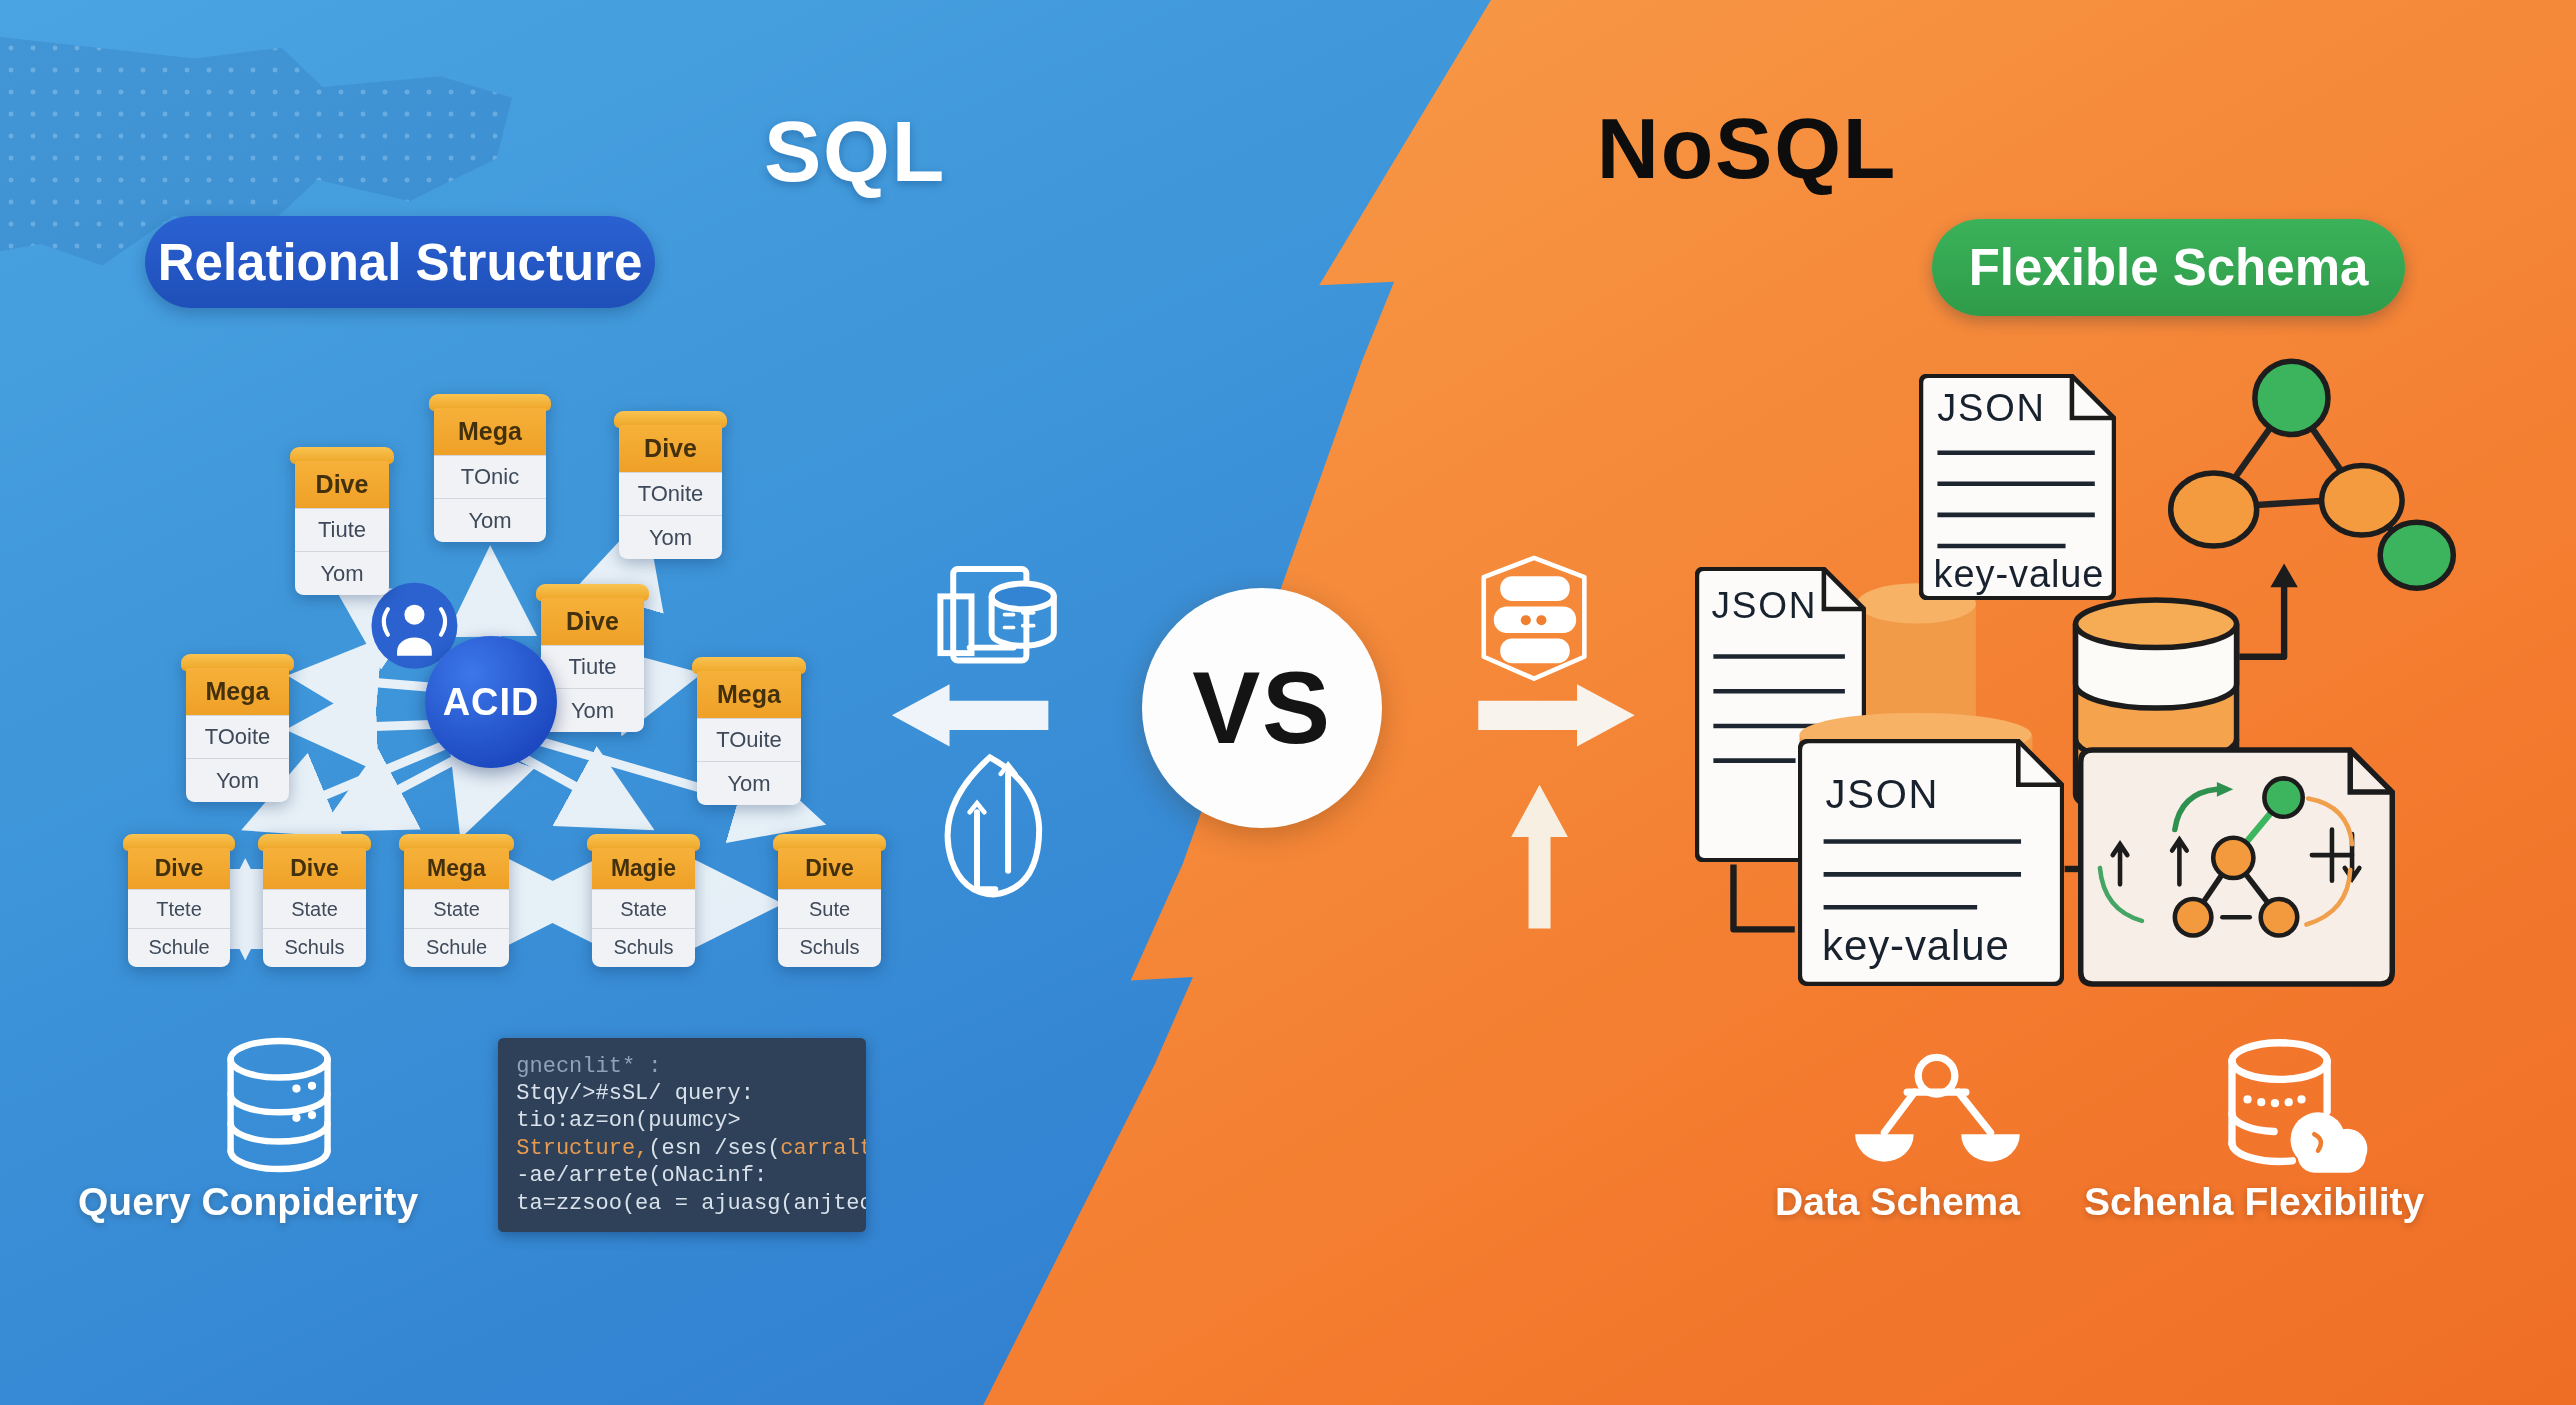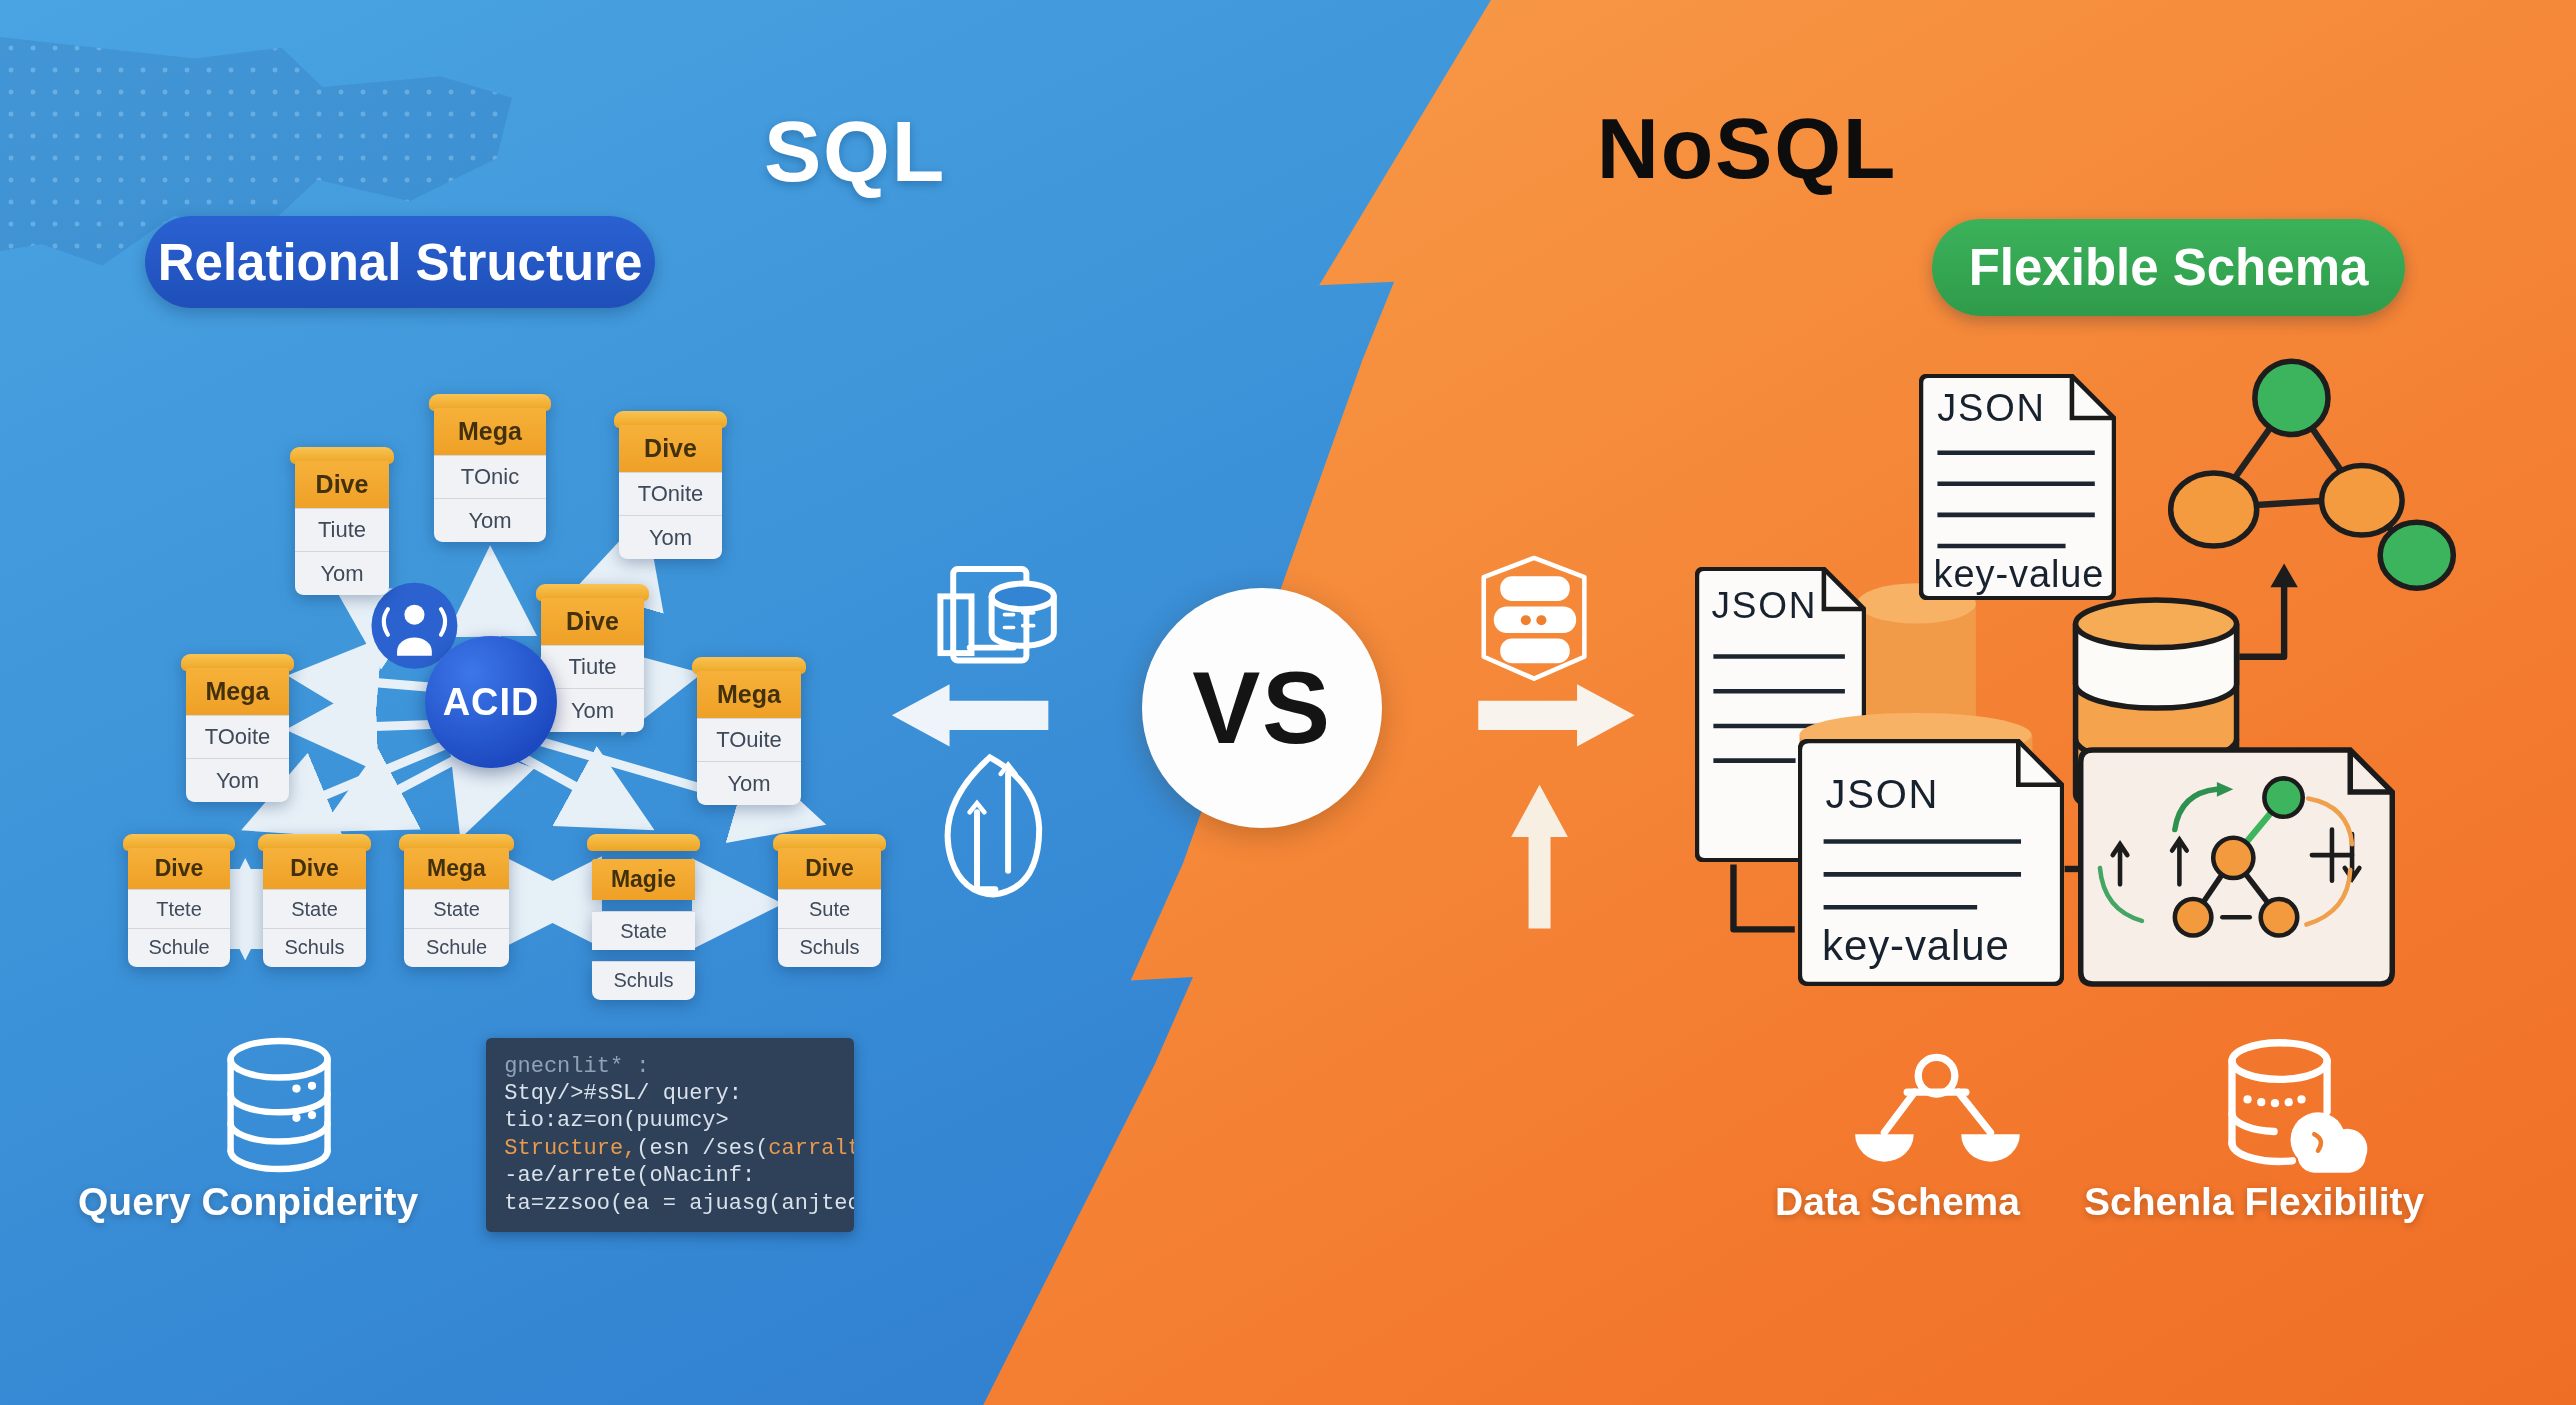--- a/index.html
+++ b/index.html
@@ -41,21 +41,21 @@
   .tbl .hdr{background:linear-gradient(#f6b13a,#efa026);color:#43300c;font-weight:700;
             text-align:center;font-size:25px;padding:9.1px 1.8px;border-radius:2.7px 2.7px 0 0;}
   .tbl .row{background:#f1f2f5;color:#3e4a5a;text-align:center;font-size:22px;padding:8.2px 1.8px;
             border-top:1.8px solid #d3d7dd;}
   .tbl .row:last-child{border-radius:0 0 8.2px 8.2px;}
   .tbl-sm .hdr{font-size:23px;padding:7.3px 1.8px;}
   .tbl-sm .row{font-size:20px;padding:7.3px 1.8px;}
   
   .caption{color:#fff;font-weight:700;font-size:39px;text-align:left;text-shadow:0 1.8px 7.3px rgba(40,15,0,.25);}
   
-  #code-block{left:486px;top:1038px;width:368px;height:194px;background:#2e4159;border-radius:5.5px;
+  #code-block{left:498px;top:1038px;width:368px;height:194px;background:#2e4159;border-radius:5.5px;
      padding:14.6px 18.3px;box-sizing:border-box;box-shadow:0 3.7px 12.8px rgba(0,20,50,.35);
      font-family:"Liberation Mono",monospace;font-size:22px;line-height:27.4px;color:#d9e1ea;white-space:nowrap;overflow:hidden;}
   .code-dim{color:#8fa3b8;}
   .code-orange{color:#e89a4e;}
   
   .jdoc{position:absolute;}
   .jdoc svg{position:absolute;left:0;top:0;}
   .jdoc .lbl{position:absolute;color:#18222f;font-weight:400;font-size:38px;letter-spacing:1.8px;text-align:right;}
   .jdoc .kv{position:absolute;color:#18222f;font-size:38px;letter-spacing:0.9px;}
   svg{display:block;}
@@ -248,21 +248,21 @@
     <div class="hdr">Dive</div>
     <div class="row">State</div>
     <div class="row">Schuls</div>
   </div>
   <div class="abs tbl tbl-sm" style="left:404px;top:834px;width:105px;">
     <div class="cap"></div>
     <div class="hdr">Mega</div>
     <div class="row">State</div>
     <div class="row">Schule</div>
   </div>
-  <div class="abs tbl tbl-sm" style="left:592px;top:834px;width:103px;gap:11px;">
+  <div class="abs tbl tbl-sm" style="left:592px;top:834px;width:103px;">
     <div class="cap"></div>
     <div class="hdr">Magie</div>
     <div class="row">State</div>
     <div class="row">Schuls</div>
   </div>
   <div class="abs tbl tbl-sm" style="left:778px;top:834px;width:103px;">
     <div class="cap"></div>
     <div class="hdr">Dive</div>
     <div class="row">Sute</div>
     <div class="row">Schuls</div>

